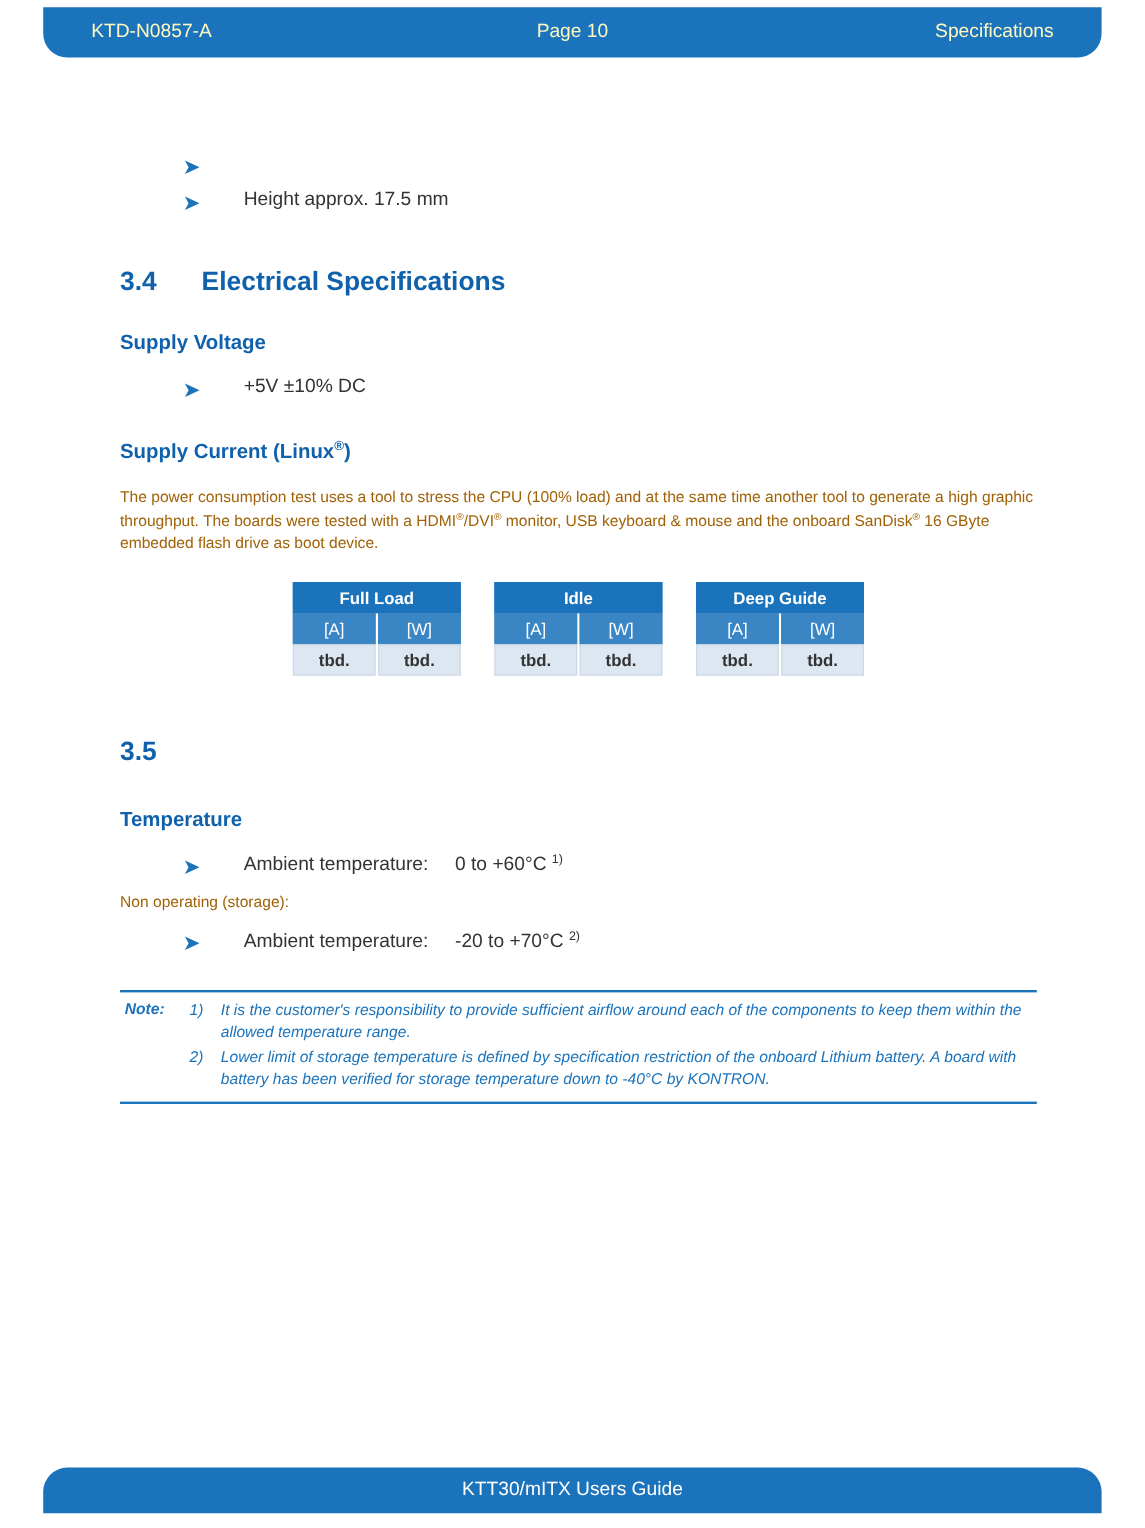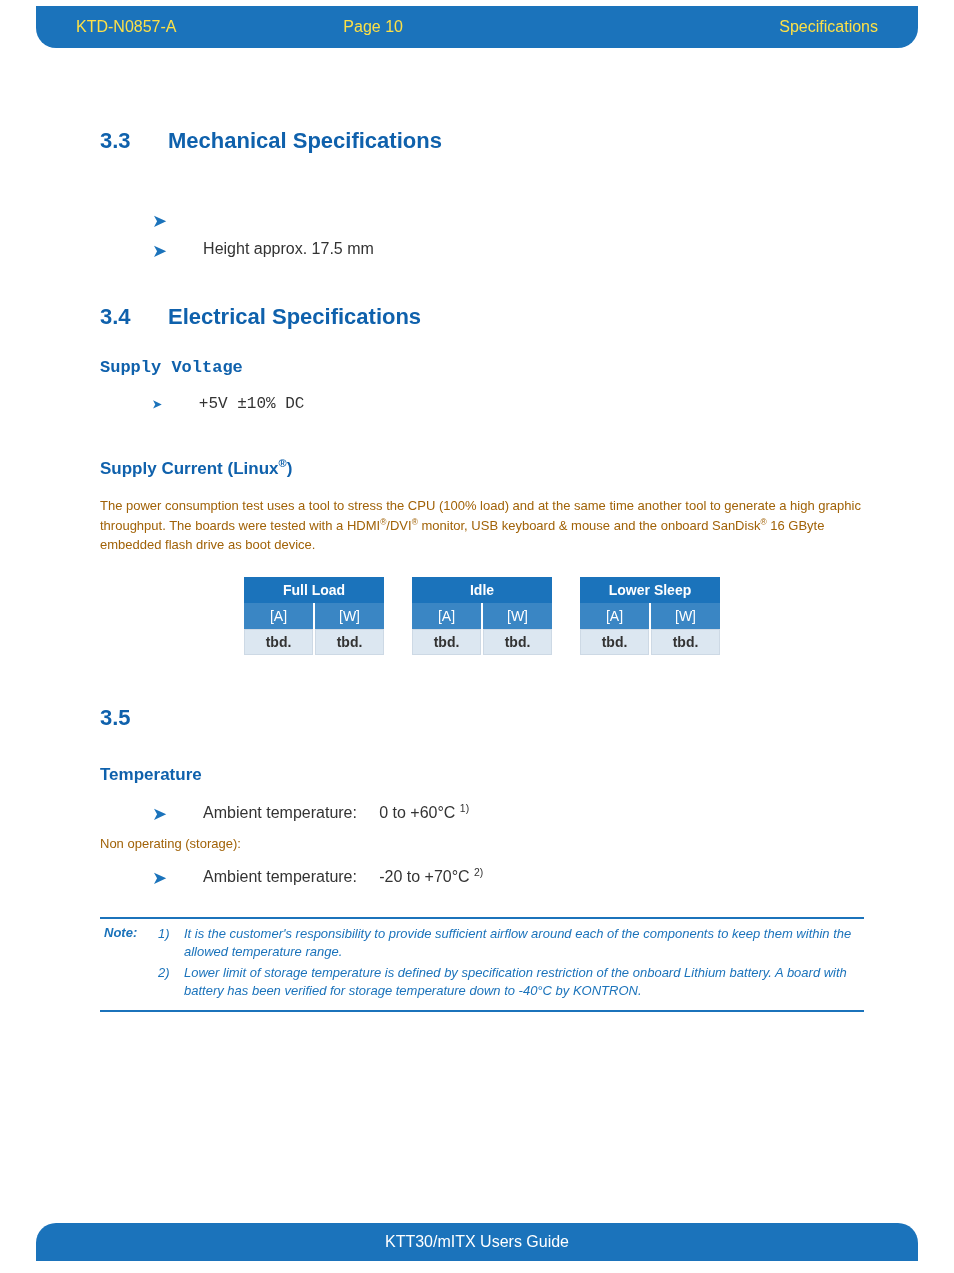--- a/index.html
+++ b/index.html
@@ -1,29 +1,29 @@
 <!DOCTYPE html>
 <html><head>
 <meta charset="utf-8">
 <style>
   * { margin: 0; padding: 0; box-sizing: border-box; }
   body { width: 954px; height: 1273px; background: #fff; font-family: "Segoe UI", Arial, sans-serif; color: #333; position: relative; }
-  .header-bar { background: #1b73bb; color: #fde047; height: 42px; margin: 6px 36px 0 36px; border-radius: 0 0 20px 20px; display: flex; align-items: center; padding: 0 40px; font-size: 16px; }
+  .header-bar { background: #1b73bb; color: #fef9c3; height: 42px; margin: 6px 36px 0 36px; border-radius: 0 0 20px 20px; display: flex; align-items: center; padding: 0 40px; font-size: 16px; }
   .header-left { flex: 1; text-align: left; }
-  .header-center { flex: 1; }
+  .header-center { flex: 1; text-align: center; }
   .header-right { flex: 1; text-align: right; }
   .content { padding: 80px 90px 0 100px; }
   .sec-head { display: flex; gap: 28px; color: #0f61ac; font-weight: bold; font-size: 22px; margin-bottom: 56px; }
   .sec-num { min-width: 40px; }
   .subhead { color: #0f61ac; font-weight: bold; font-size: 17px; margin-bottom: 18px; }
   .bullets { margin-left: 52px; }
   .bullet-row { display: flex; align-items: flex-start; gap: 36px; margin-bottom: 8px; font-size: 16px; color: #333; }
   .arrow { color: #1b73bb; font-size: 18px; line-height: 22px; flex-shrink: 0; }
   .para { font-size: 13px; color: #a16207; line-height: 1.45; margin-bottom: 22px; }
-  .voltage-block { margin-bottom: 40px; font-family: Liberation Mono, monospace; }
+  .voltage-block { margin-bottom: 30px; }
   .tbl-wrap { display: flex; justify-content: center; margin-top: 10px; margin-bottom: 50px; }
   table.ptable { border-collapse: separate; border-spacing: 2px 0; }
   table.ptable th, table.ptable td { text-align: center; font-size: 14px; padding: 4px 12px; }
   table.ptable th.grp { background: #1b73bb; color: #fff; font-weight: bold; width: 140px; border: 1px solid #1b73bb; }
   table.ptable th.unit { background: #3a86c4; color: #fff; font-weight: normal; width: 68px; border: 1px solid #3a86c4; }
   table.ptable td.val { background: #dce7f1; color: #333; font-weight: bold; width: 68px; border: 1px solid #cdd9e5; }
   .gap-col { width: 8px; }
   .note-box { border-top: 2px solid #1b73bb; border-bottom: 2px solid #1b73bb; padding: 6px 0; display: flex; gap: 12px; font-style: italic; color: #1b73bb; font-size: 13px; margin-top: 10px; }
   .note-label { font-weight: bold; padding-left: 4px; min-width: 46px; }
   .note-list { flex: 1; }
@@ -37,24 +37,20 @@
 <body>
 
 <div class="header-bar">
   <div class="header-left">KTD-N0857-A</div>
   <div class="header-center">Page 10</div>
   <div class="header-right">Specifications</div>
 </div>
 
 <div class="content">
 
-  <div class="sec-head">
-    <span class="sec-num">3.3</span>
-    <span>Mechanical Specifications</span>
-  </div>
 
   <div class="bullets">
     <div class="bullet-row">
       <span class="arrow">➤</span>
     </div>
     <div class="bullet-row">
       <span class="arrow">➤</span>
       <span>Height approx. 17.5 mm</span>
     </div>
   </div>
@@ -84,21 +80,21 @@
   </div>
 
   <div class="tbl-wrap">
     <table class="ptable">
       <tbody>
           <tr>
         <th class="grp" colspan="2">Full Load</th>
         <td class="gap-col"></td>
         <th class="grp" colspan="2">Idle</th>
         <td class="gap-col"></td>
-        <th class="grp" colspan="2">Lower Sleep</th>
+        <th class="grp" colspan="2">Deep Guide</th>
       </tr>
       <tr>
         <th class="unit">[A]</th>
         <th class="unit">[W]</th>
         <td class="gap-col"></td>
         <th class="unit">[A]</th>
         <th class="unit">[W]</th>
         <td class="gap-col"></td>
         <th class="unit">[A]</th>
         <th class="unit">[W]</th>

